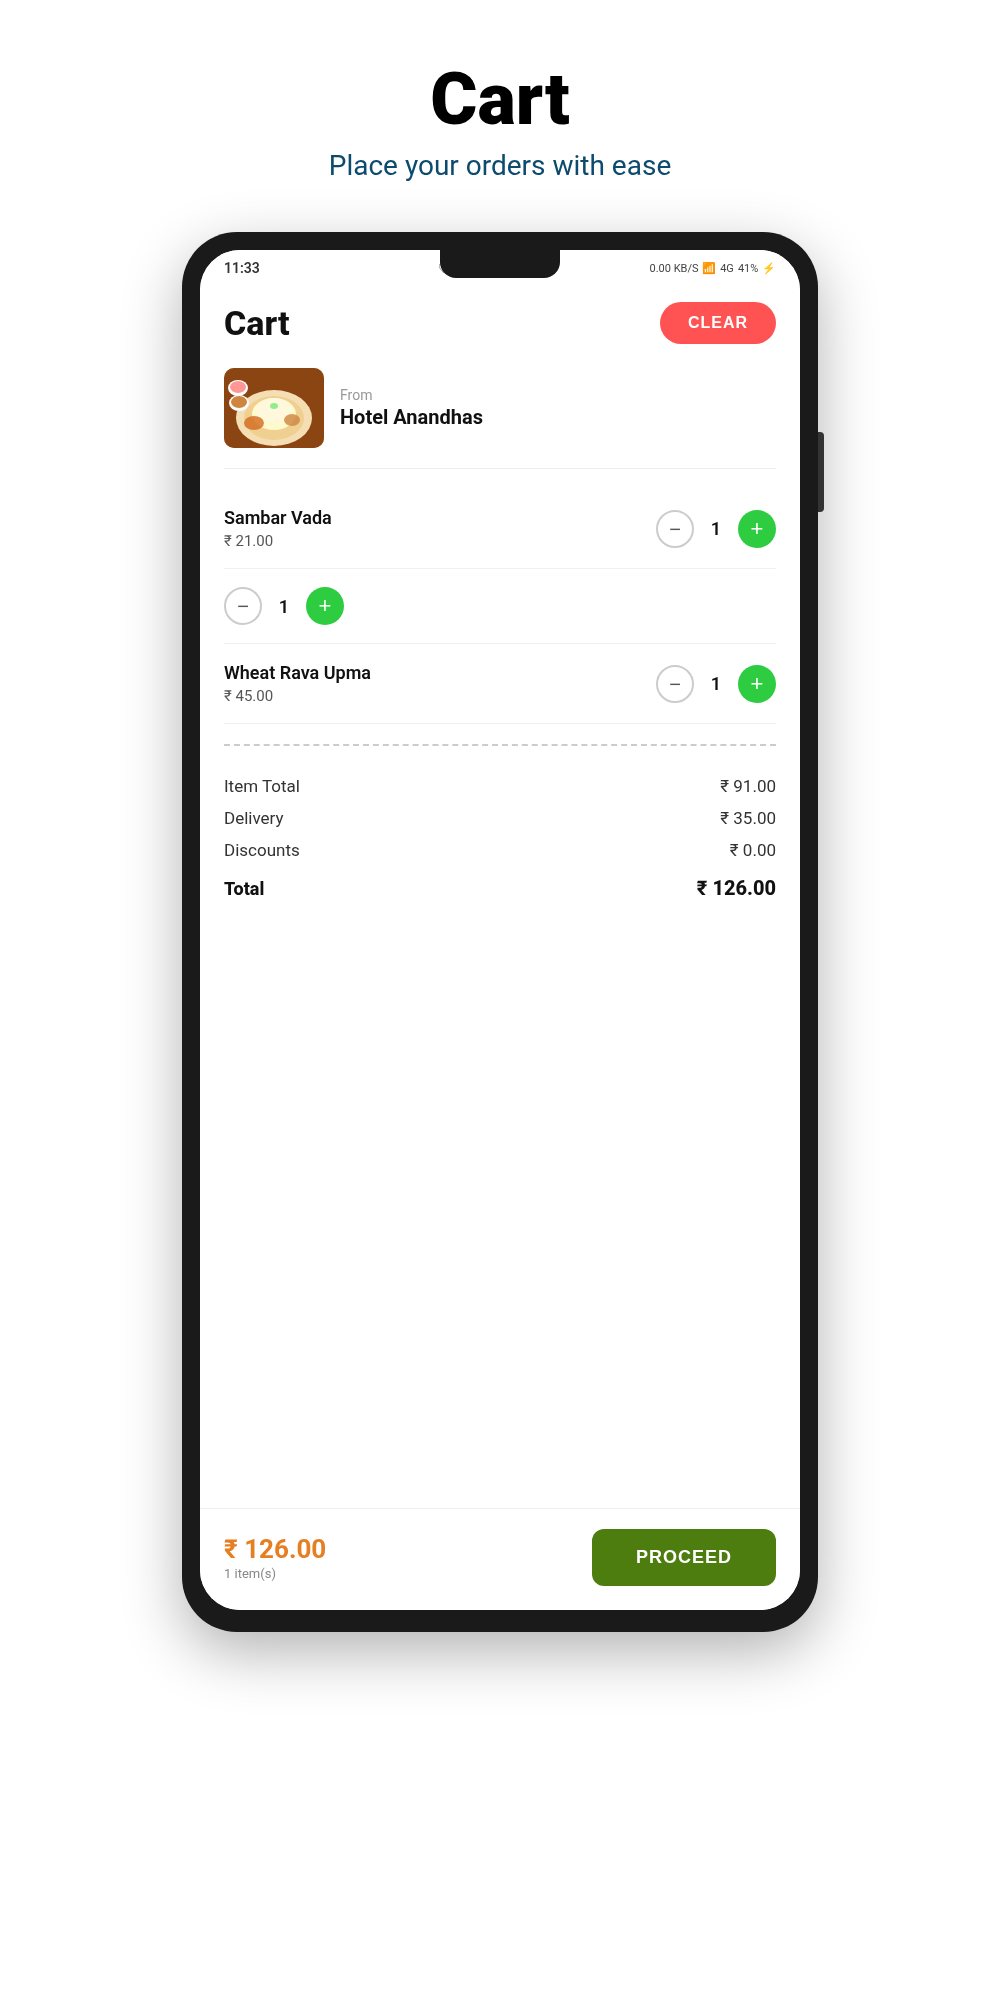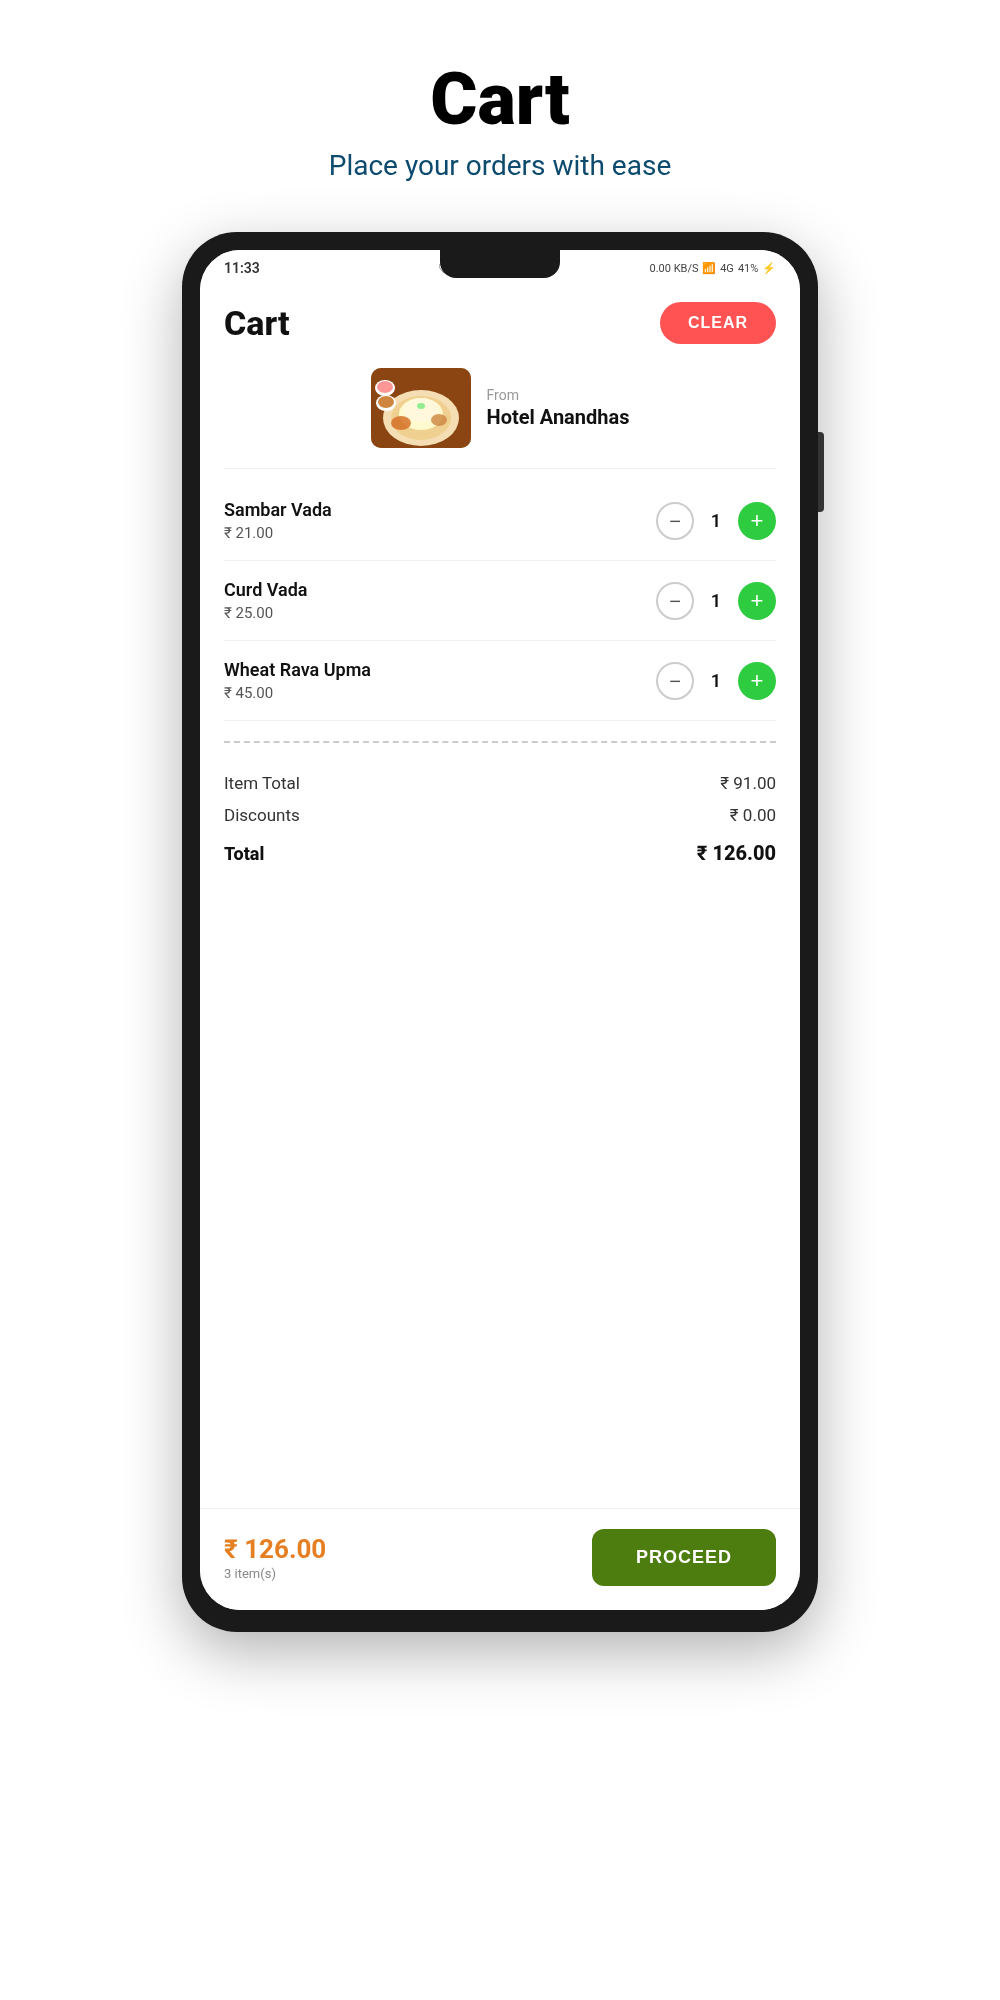--- a/index.html
+++ b/index.html
@@ -121,22 +121,21 @@
       cursor: pointer;
     }
 
     
     .restaurant-section {
       display: flex;
       align-items: center;
       gap: 16px;
       padding-bottom: 20px;
       border-bottom: 1px solid #eee;
-      margin-bottom: 12px;
-      justify-content: center;
+      margin-bottom: 20px;
     }
 
     .restaurant-image {
       width: 100px;
       height: 80px;
       border-radius: 10px;
       background: #c8a96e;
       overflow: hidden;
       flex-shrink: 0;
       position: relative;
@@ -414,24 +413,20 @@
           <div class="item-price">₹ 21.00</div>
         </div>
         <div class="quantity-control">
           <button class="qty-btn-minus">−</button>
           <span class="qty-value">1</span>
           <button class="qty-btn-plus">+</button>
         </div>
       </div>
 
       <div class="cart-item">
-        <div class="item-details">
-          <div class="item-name">Curd Vada</div>
-          <div class="item-price">₹ 25.00</div>
-        </div>
         <div class="quantity-control">
           <button class="qty-btn-minus">−</button>
           <span class="qty-value">1</span>
           <button class="qty-btn-plus">+</button>
         </div>
       </div>
 
       <div class="cart-item">
         <div class="item-details">
           <div class="item-name">Wheat Rava Upma</div>
@@ -445,33 +440,37 @@
       </div>
 
       <hr class="dashed-divider">
 
       <div class="price-summary">
         <div class="price-row">
           <span class="price-label">Item Total</span>
           <span class="price-value">₹ 91.00</span>
         </div>
         <div class="price-row">
+          <span class="price-label">Delivery</span>
+          <span class="price-value">₹ 35.00</span>
+        </div>
+        <div class="price-row">
           <span class="price-label">Discounts</span>
           <span class="price-value">₹ 0.00</span>
         </div>
         <div class="price-row total">
           <span class="price-label">Total</span>
           <span class="price-value">₹ 126.00</span>
         </div>
       </div>
 
     </div>
 
     <div class="bottom-bar">
       <div class="bottom-total">
         <span class="bottom-total-amount">₹ 126.00</span>
-        <span class="bottom-total-items">3 item(s)</span>
+        <span class="bottom-total-items">1 item(s)</span>
       </div>
       <button class="proceed-button">PROCEED</button>
     </div>
 
   </div>
 </div>
 
 </body></html>

